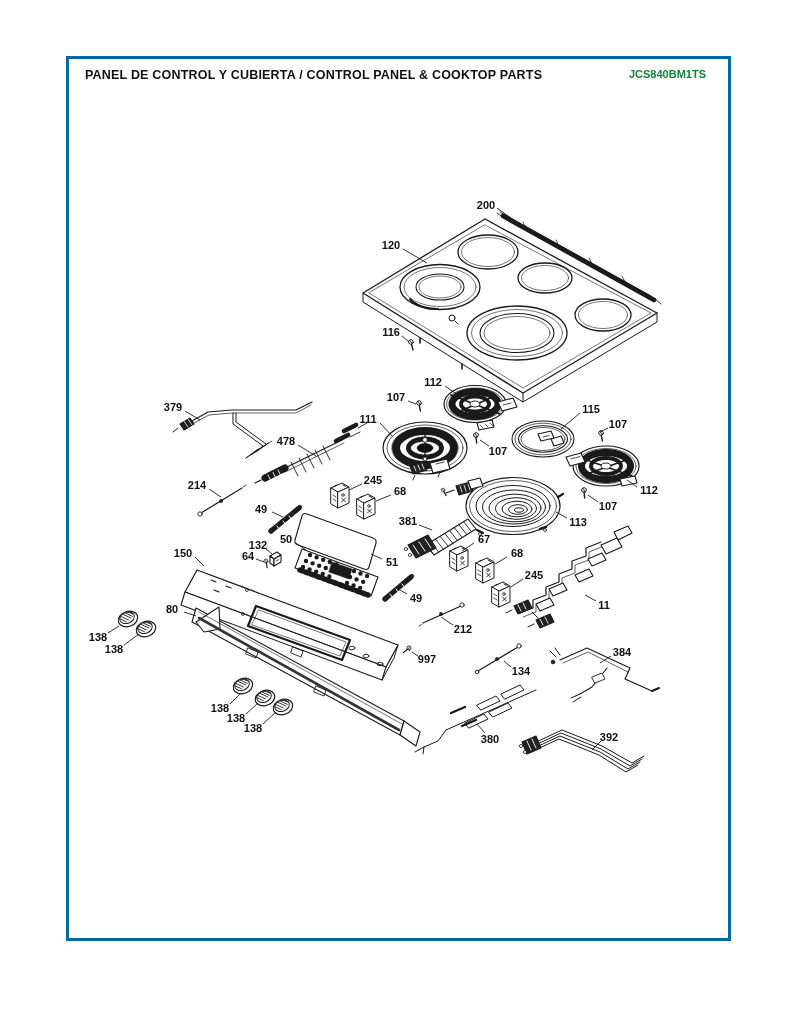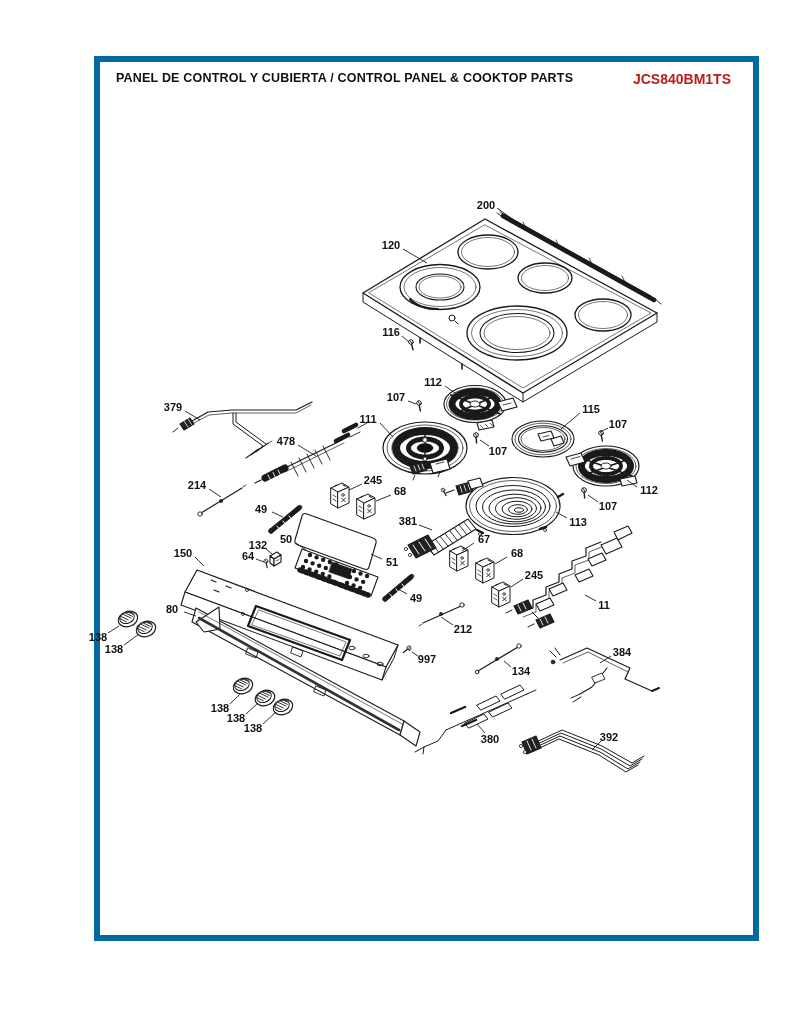--- a/index.html
+++ b/index.html
@@ -1,23 +1,23 @@
 <!DOCTYPE html>
 <html><head>
 <meta charset="utf-8">
 <style>
   html,body{margin:0;padding:0;background:#fff;}
   .page{position:relative;width:791px;height:1024px;background:#fff;overflow:hidden;
         font-family:"Liberation Sans",sans-serif;}
   .frame{position:absolute;left:66px;top:56px;width:665px;height:885px;
-         border:6px solid #0369a1;box-sizing:border-box;background:#fff;margin-left:28px;}
+         border:3px solid #0369a1;box-sizing:border-box;background:#fff;}
   .hdr{position:absolute;left:0;top:0;width:100%;height:34px;}
   .hdr-title{position:absolute;left:16px;top:9px;font-size:12.5px;font-weight:bold;color:#111;
              letter-spacing:.2px;white-space:nowrap;}
-  .hdr-model{position:absolute;right:22px;top:9px;font-size:14px;font-weight:bold;color:#b91c1c;}
+  .hdr-model{position:absolute;right:22px;top:9px;font-size:11px;font-weight:bold;color:#15803d;}
   svg.diagram{position:absolute;left:0;top:0;width:791px;height:1024px;}
   .co{font:bold 11px "Liberation Sans",sans-serif;fill:#111;}
 </style>
 </head>
 <body>
 
 <div class="page">
   <div class="frame">
     <div class="hdr">
       <div class="hdr-title">PANEL DE CONTROL Y CUBIERTA / CONTROL PANEL &amp; COOKTOP PARTS</div>

